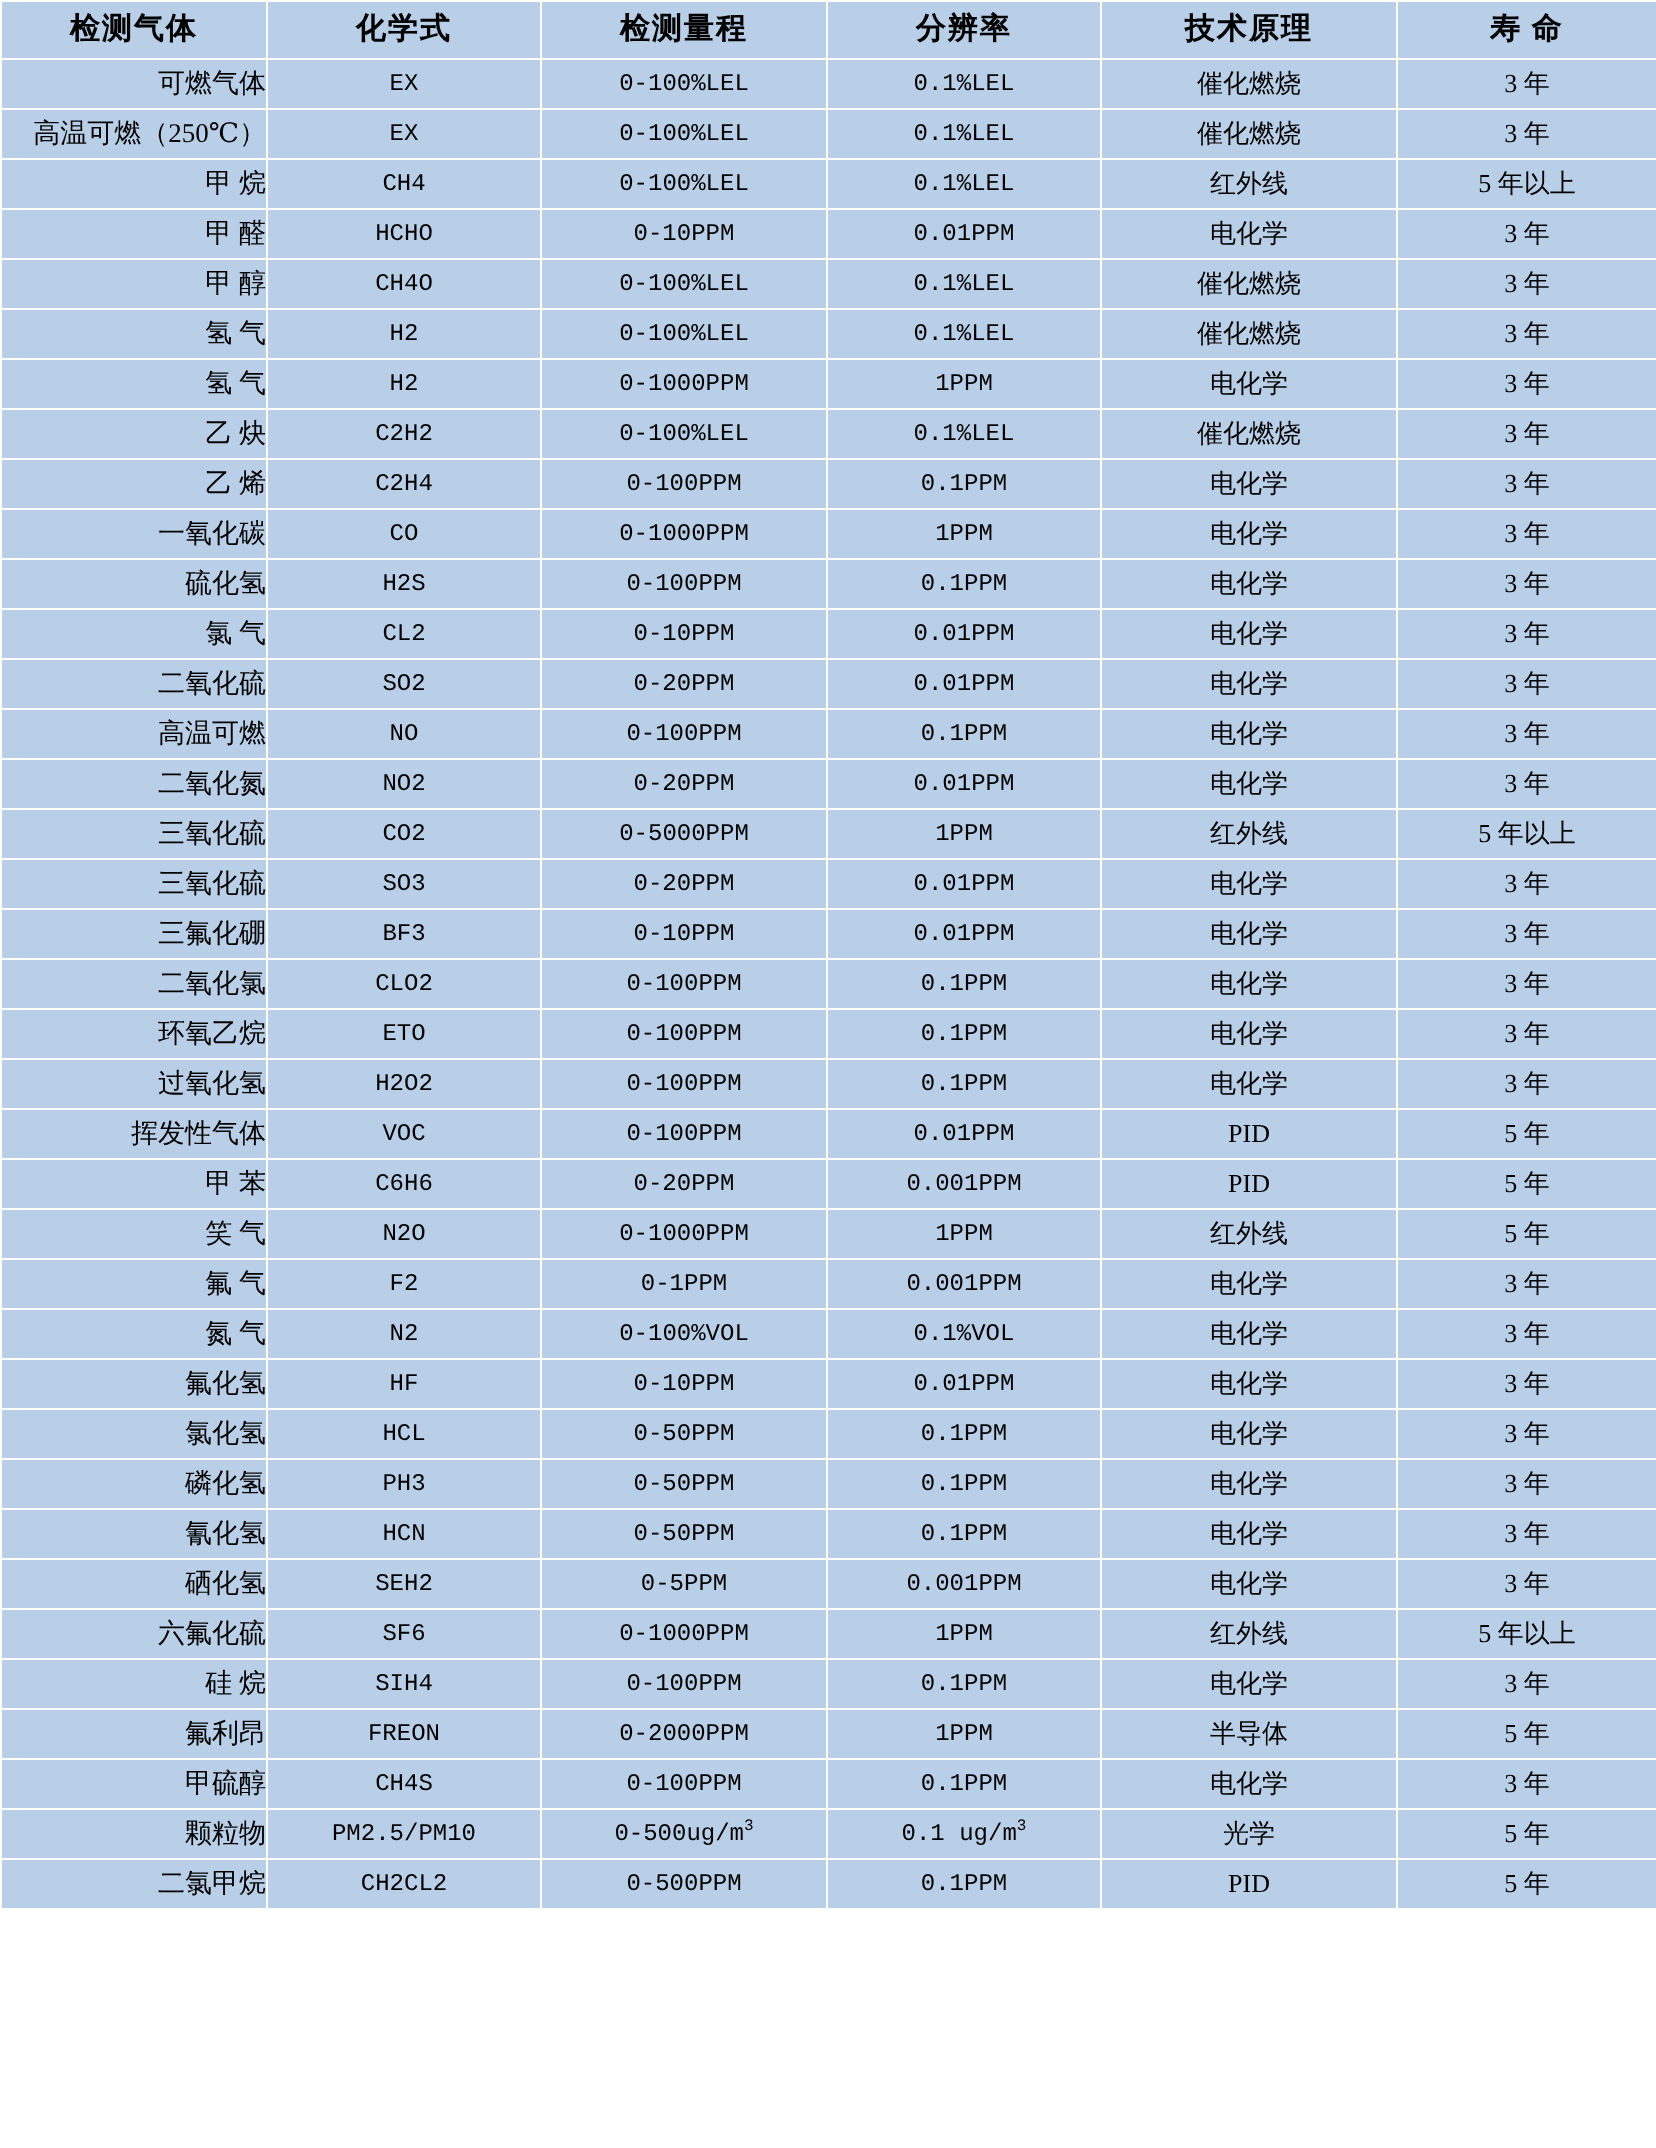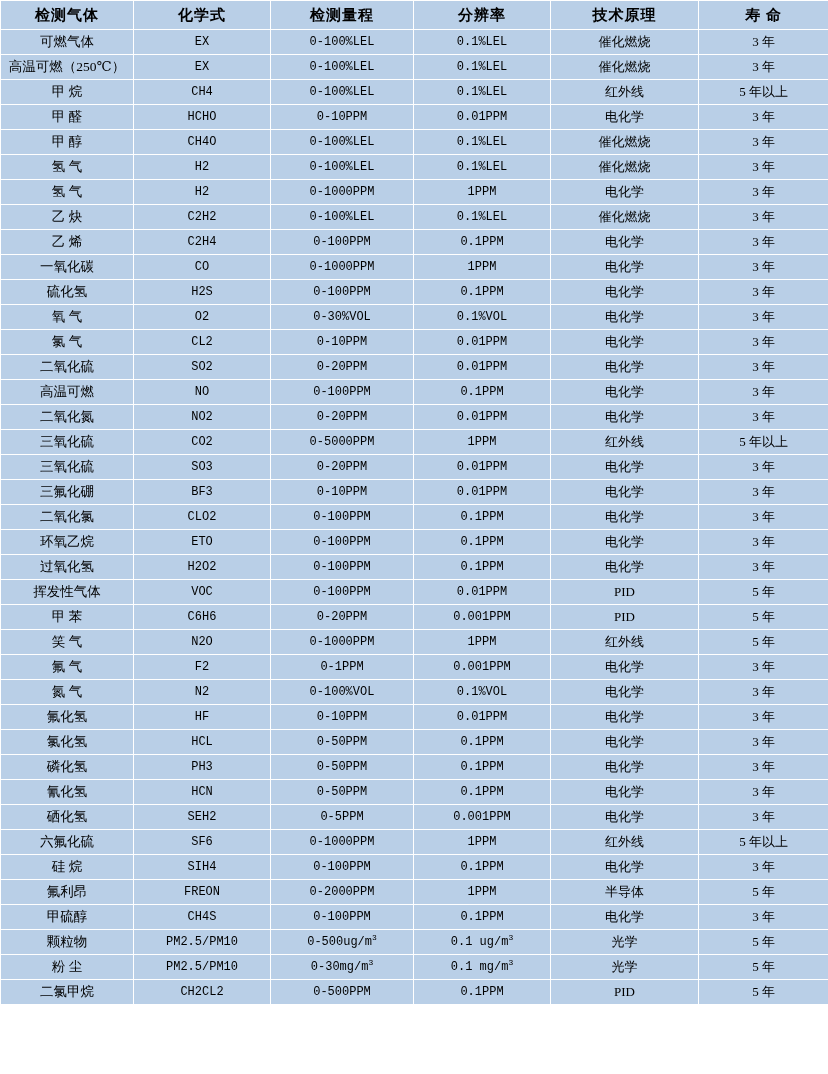--- a/index.html
+++ b/index.html
@@ -41,20 +41,21 @@
     line-height: 28px;
     font-size: 15px;
     font-weight: bold;
     letter-spacing: 1px;
   }
   #gas-table td {
     font-size: 13px;
   }
   #gas-table td.name {
     font-size: 13.5px;
+    text-align: right;
   }
   #gas-table td.formula,
   #gas-table td.range,
   #gas-table td.res {
     font-family: "Liberation Mono", "DejaVu Sans Mono", monospace;
     font-size: 12px;
   }
   #gas-table td.tech,
   #gas-table td.life {
     font-size: 13px;
@@ -170,28 +171,20 @@
       </tr>
       <tr>
         <td class="name">硫化氢</td>
         <td class="formula">H2S</td>
         <td class="range">0-100PPM</td>
         <td class="res">0.1PPM</td>
         <td class="tech">电化学</td>
         <td class="life">3 年</td>
       </tr>
       <tr>
-        <td class="name">氧 气</td>
-        <td class="formula">O2</td>
-        <td class="range">0-30%VOL</td>
-        <td class="res">0.1%VOL</td>
-        <td class="tech">电化学</td>
-        <td class="life">3 年</td>
-      </tr>
-      <tr>
         <td class="name">氯 气</td>
         <td class="formula">CL2</td>
         <td class="range">0-10PPM</td>
         <td class="res">0.01PPM</td>
         <td class="tech">电化学</td>
         <td class="life">3 年</td>
       </tr>
       <tr>
         <td class="name">二氧化硫</td>
         <td class="formula">SO2</td>
@@ -378,28 +371,20 @@
       </tr>
       <tr>
         <td class="name">颗粒物</td>
         <td class="formula">PM2.5/PM10</td>
         <td class="range">0-500ug/m<sup>3</sup></td>
         <td class="res">0.1 ug/m<sup>3</sup></td>
         <td class="tech">光学</td>
         <td class="life">5 年</td>
       </tr>
       <tr>
-        <td class="name">粉 尘</td>
-        <td class="formula">PM2.5/PM10</td>
-        <td class="range">0-30mg/m<sup>3</sup></td>
-        <td class="res">0.1 mg/m<sup>3</sup></td>
-        <td class="tech">光学</td>
-        <td class="life">5 年</td>
-      </tr>
-      <tr>
         <td class="name">二氯甲烷</td>
         <td class="formula">CH2CL2</td>
         <td class="range">0-500PPM</td>
         <td class="res">0.1PPM</td>
         <td class="tech">PID</td>
         <td class="life">5 年</td>
       </tr>
     </tbody>
 </table>
 

